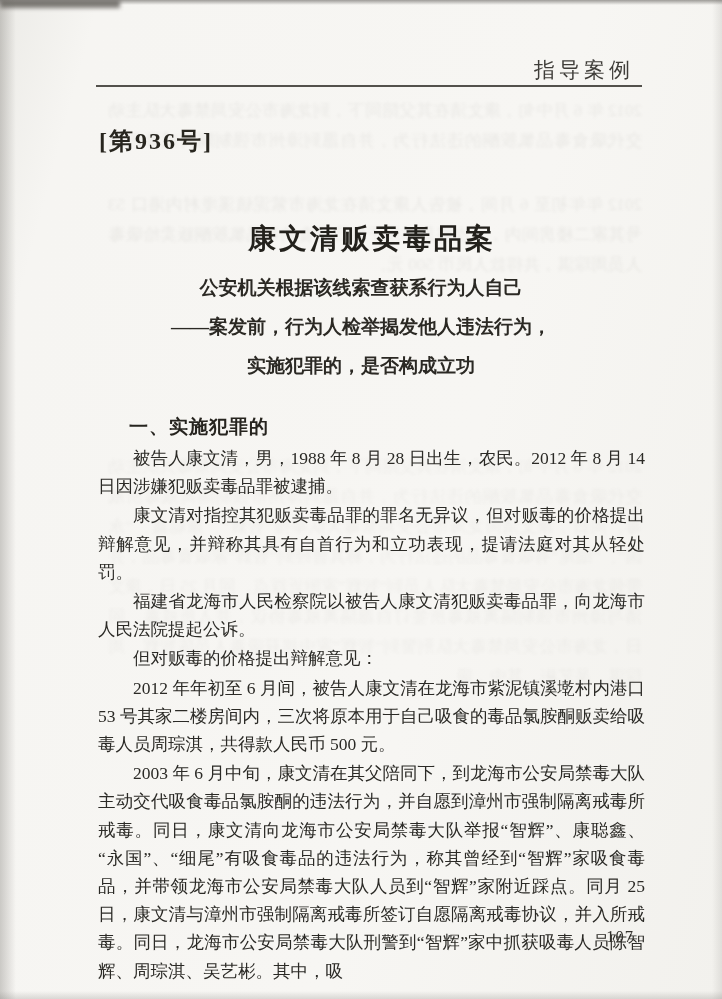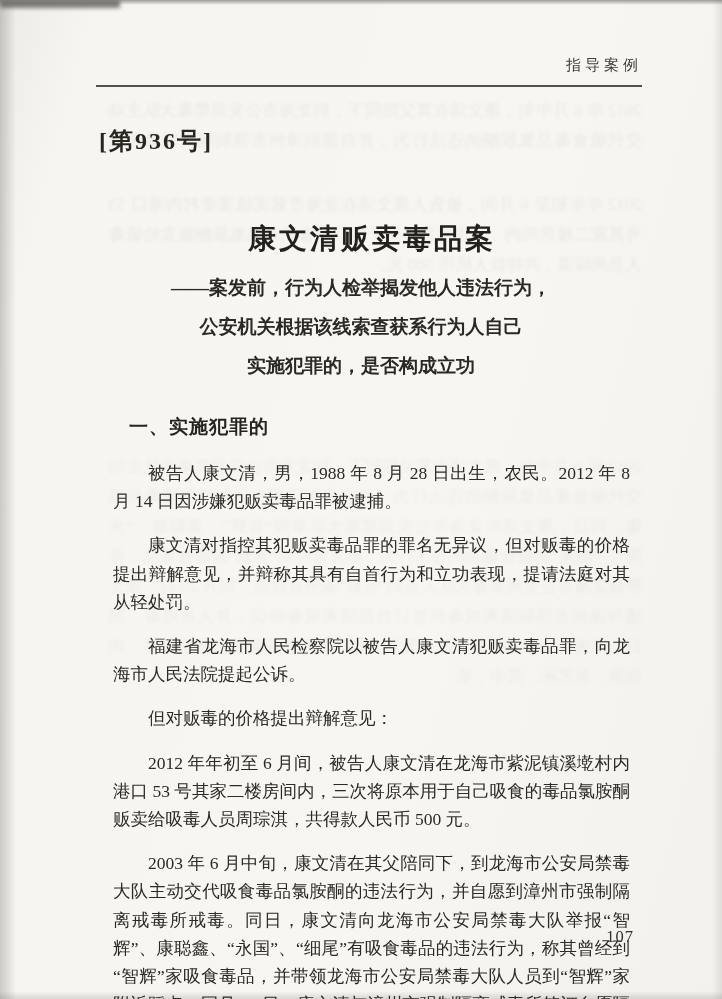--- a/index.html
+++ b/index.html
@@ -25,22 +25,22 @@
   .ghost {
     position:absolute; color:#6e6b64; opacity:.09; filter:blur(1.6px);
     transform:scaleX(-1); font-size:17px; line-height:30px;
     text-align:justify; overflow:hidden; pointer-events:none; user-select:none;
   }
   .ghost-1 { top:96px;  left:108px; width:534px; height:60px; }
   .ghost-2 { top:190px; left:108px; width:534px; height:210px; }
   .ghost-3 { top:452px; left:108px; width:534px; height:235px; opacity:.06; }
 
   .header-label {
-    position:absolute; top:56px; right:80px;
-    font-size:15px; letter-spacing:4px; color:#3f3d39;
+    position:absolute; top:56px; right:88px;
+    font-size:21px; letter-spacing:4px; color:#3f3d39;
   }
   .header-rule {
     position:absolute; top:85px; left:96px; right:80px; height:2px;
     background:#53514c;
   }
   .case-number {
     position:absolute; top:125px; left:99px;
     font-size:24px; font-weight:bold; letter-spacing:2px; color:#28261f;
   }
   .doc-title {
@@ -54,21 +54,21 @@
   .section-heading {
     position:absolute; top:414px; left:129px;
     font-family:"Liberation Sans","DejaVu Sans",sans-serif;
     font-size:19px; font-weight:bold; letter-spacing:1px; color:#26241f;
   }
   .body-text {
     position:absolute; top:443px; left:97px; width:549px;
     font-size:17.5px; line-height:28.2px; text-align:justify;
     text-justify:inter-ideograph; color:#2b2a26;
   }
-  .body-text p { margin:16px; text-indent:2em; }
+  .body-text p { margin:1px; text-indent:2em; }
 
   .page-number {
     position:absolute; top:927px; right:88px;
     font-size:16.5px; letter-spacing:1px; color:#33312c;padding-left:15px;
   }
   .watermark {
     position:absolute; top:957px; left:0; width:100%; text-align:center;
     font-family:Liberation Sans, sans-serif;
     font-size:20px; letter-spacing:2px; color:#9bb0a2;margin-top:45px;
   }
@@ -89,22 +89,22 @@
   <div class="edge-bottom"></div>
 
   <div class="header-label">指导案例</div>
   <div class="header-rule"></div>
 
   <div class="case-number">[第936号]</div>
 
   <h1 class="doc-title" style="margin:11px;">康文清贩卖毒品案</h1>
 
   <div class="subtitle">
+    <div>公安机关根据该线索查获系行为人自己</div>
     <div>——案发前，行为人检举揭发他人违法行为，</div>
-    <div>公安机关根据该线索查获系行为人自己</div>
     <div>实施犯罪的，是否构成立功</div>
   </div>
 
   <div class="section-heading">一、实施犯罪的</div>
 
   <div class="body-text">
     <p>被告人康文清，男，1988 年 8 月 28 日出生，农民。2012 年 8 月 14 日因涉嫌犯贩卖毒品罪被逮捕。</p>
     <p>康文清对指控其犯贩卖毒品罪的罪名无异议，但对贩毒的价格提出辩解意见，并辩称其具有自首行为和立功表现，提请法庭对其从轻处罚。</p>
     <p>福建省龙海市人民检察院以被告人康文清犯贩卖毒品罪，向龙海市人民法院提起公诉。</p>
     <p>但对贩毒的价格提出辩解意见：</p>

